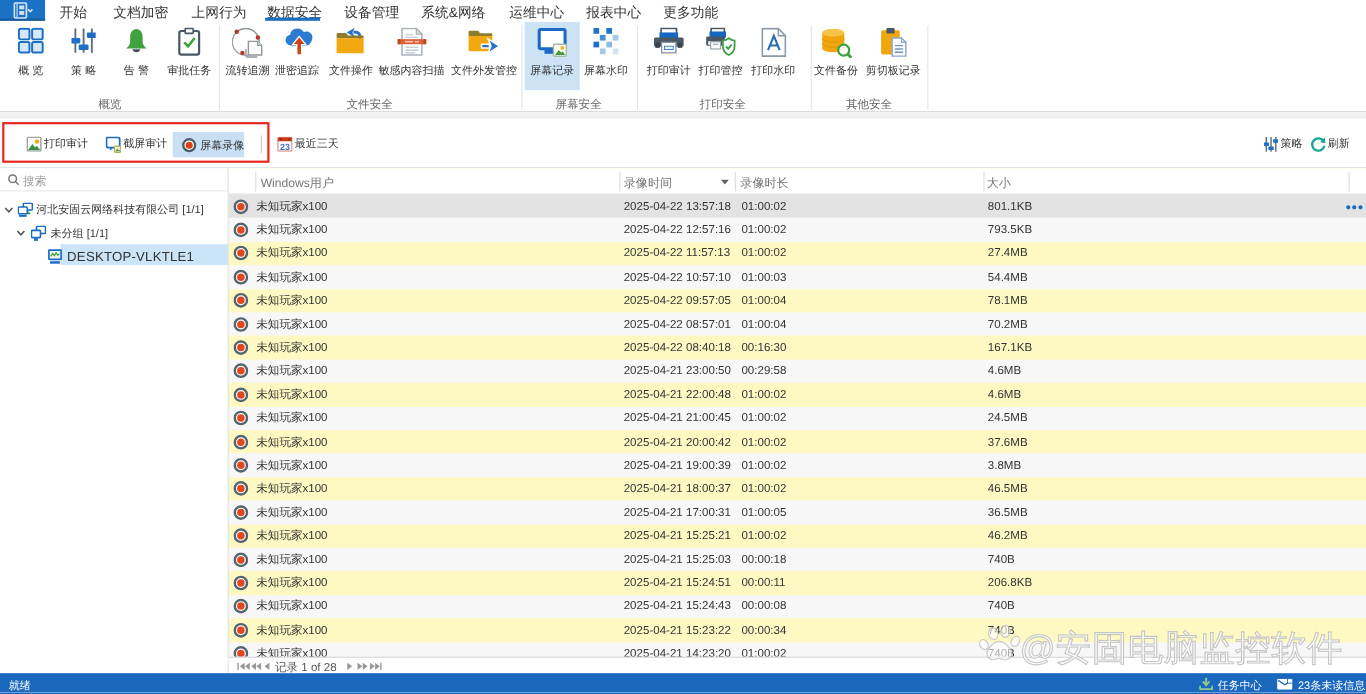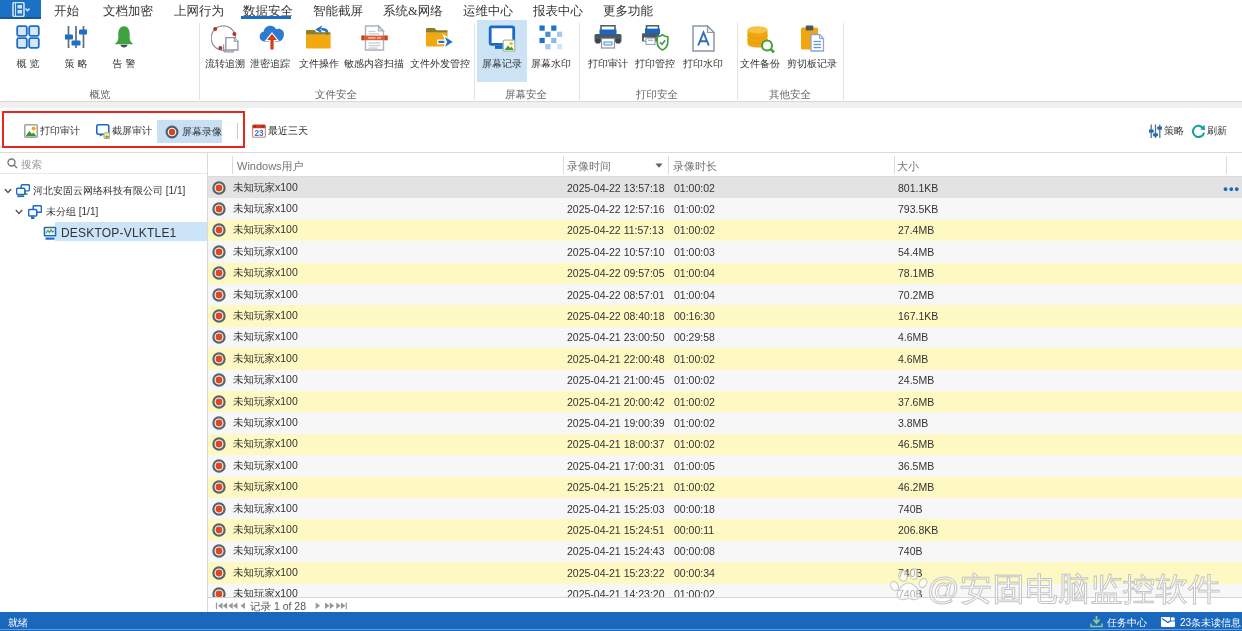--- a/index.html
+++ b/index.html
@@ -3,21 +3,21 @@
 <meta charset="utf-8">
 <style>
 * { margin:0; padding:0; box-sizing:border-box; }
 html,body { width:1242px; height:631px; }
 body { font-family:"Liberation Sans",sans-serif; position:relative; background:#fff; overflow:hidden; font-size:12px; color:#333; }
 
 
 #menubar { position:absolute; left:0; top:0; width:1242px; height:19px; background:#fff; }
 #appbtn { position:absolute; left:0; top:0; width:41px; height:19px; background:#1b72c4; border-bottom:2px solid #15599a; }
 #appbtn svg { position:absolute; left:12px; top:2px; }
-.mi { position:absolute; top:3px; font-size:12.5px; color:#333; white-space:nowrap;font-family:Liberation Serif, serif; }
+.mi { position:absolute; top:3px; font-size:12.5px; color:#333; white-space:nowrap; }
 #mi-active-line { position:absolute; left:241px; top:16px; width:50px; height:2.5px; background:#1b6fc0; }
 
 
 #ribbon { position:absolute; left:0; top:19px; width:1242px; height:83px; background:#fff; border-bottom:1px solid #d9d9d9; }
 .ri { position:absolute; top:1px; width:90px; height:62px; text-align:center; }
 .ri svg { display:inline-block; margin-top:5px; }
 .ri .lb { position:absolute; left:0; right:0; top:37px; font-size:10px; color:#333; white-space:nowrap; }
 .ri-sel { position:absolute; left:477px; top:1px; width:50px; height:62px; background:#cce3f6; }
 .rgl { position:absolute; top:69px; width:120px; text-align:center; font-size:10.5px; color:#666; }
 .rsep { position:absolute; top:4px; width:1px; height:77px; background:#e4e4e4; }
@@ -74,21 +74,21 @@
       <line x1="3.5" y1="1" x2="3.5" y2="14" stroke="#cfe2f4" stroke-width="1"></line>
       <rect x="5.5" y="3" width="4.5" height="3.5" fill="#cfe2f4"></rect>
       <rect x="5.5" y="8" width="4.5" height="3.5" fill="#cfe2f4"></rect>
       <path d="M13.5 6.5 L15.5 8.5 L17.5 6.5" fill="none" stroke="#cfe2f4" stroke-width="1.6"></path>
     </svg>
   </div>
   <span class="mi" style="left:54px">开始</span>
   <span class="mi" style="left:103px">文档加密</span>
   <span class="mi" style="left:174px">上网行为</span>
   <span class="mi" style="left:243px">数据安全</span>
-  <span class="mi" style="left:313px">智能截屏</span>
+  <span class="mi" style="left:313px">设备管理</span>
   <span class="mi" style="left:383px">系统&amp;网络</span>
   <span class="mi" style="left:463px">运维中心</span>
   <span class="mi" style="left:533px">报表中心</span>
   <span class="mi" style="left:603px">更多功能</span>
   <div id="mi-active-line"></div>
 </div>
 
 <div id="ribbon">
   <div class="ri-sel"></div>
 
@@ -115,20 +115,28 @@
   </div>
 
   <div class="ri" style="left:79px">
     <svg width="26" height="25" viewBox="0 0 26 25">
       <path d="M13 1.3 C9.3 1.3 7.3 4.6 7.3 9 L7.3 13.2 C7.3 15.9 5.2 17.8 3.8 19.2 L22.2 19.2 C20.8 17.8 18.7 15.9 18.7 13.2 L18.7 9 C18.7 4.6 16.7 1.3 13 1.3 Z" fill="#3fa23f"></path>
       <path d="M9.4 19.8 A3.7 3.5 0 0 0 16.6 19.8 Z" fill="#44525f"></path>
     </svg>
     <div class="lb">告 警</div>
   </div>
 
+  <div class="ri" style="left:127px">
+    <svg width="24" height="26" viewBox="0 0 24 26">
+      <rect x="3" y="3.2" width="18" height="21.5" rx="2" fill="#fff" stroke="#4a5866" stroke-width="2"></rect>
+      <rect x="8.3" y="0.8" width="7.4" height="4.6" rx="1" fill="#fff" stroke="#4a5866" stroke-width="1.6"></rect>
+      <path d="M7.5 13.5 L11 17 L17 9.5" fill="none" stroke="#3fa23f" stroke-width="2.4"></path>
+    </svg>
+    <div class="lb">审批任务</div>
+  </div>
 
   <div class="ri" style="left:180px">
     <svg width="28" height="28" viewBox="0 0 28 28">
       <circle cx="12.4" cy="13.1" r="12.2" fill="none" stroke="#8f969d" stroke-width="1.2"></circle>
       <circle cx="4.2" cy="3.9" r="2" fill="#b63324"></circle>
       <circle cx="23.4" cy="9.1" r="2" fill="#b63324"></circle>
       <circle cx="9.4" cy="23.1" r="2" fill="#b63324"></circle>
       <path d="M12.6 19.5 L12.6 25.6 Q12.6 26.8 13.8 26.8 L23 26.8" fill="none" stroke="#8f969d" stroke-width="1.2"></path>
       <path d="M14.8 12.6 L23.3 12.6 L26.9 16.2 L26.9 25 L14.8 25 Z" fill="#fff" stroke="#8f969d" stroke-width="1.3"></path>
       <path d="M23.3 12.6 L23.3 16.2 L26.9 16.2" fill="#e4ece6" stroke="#8f969d" stroke-width="1.1"></path>

